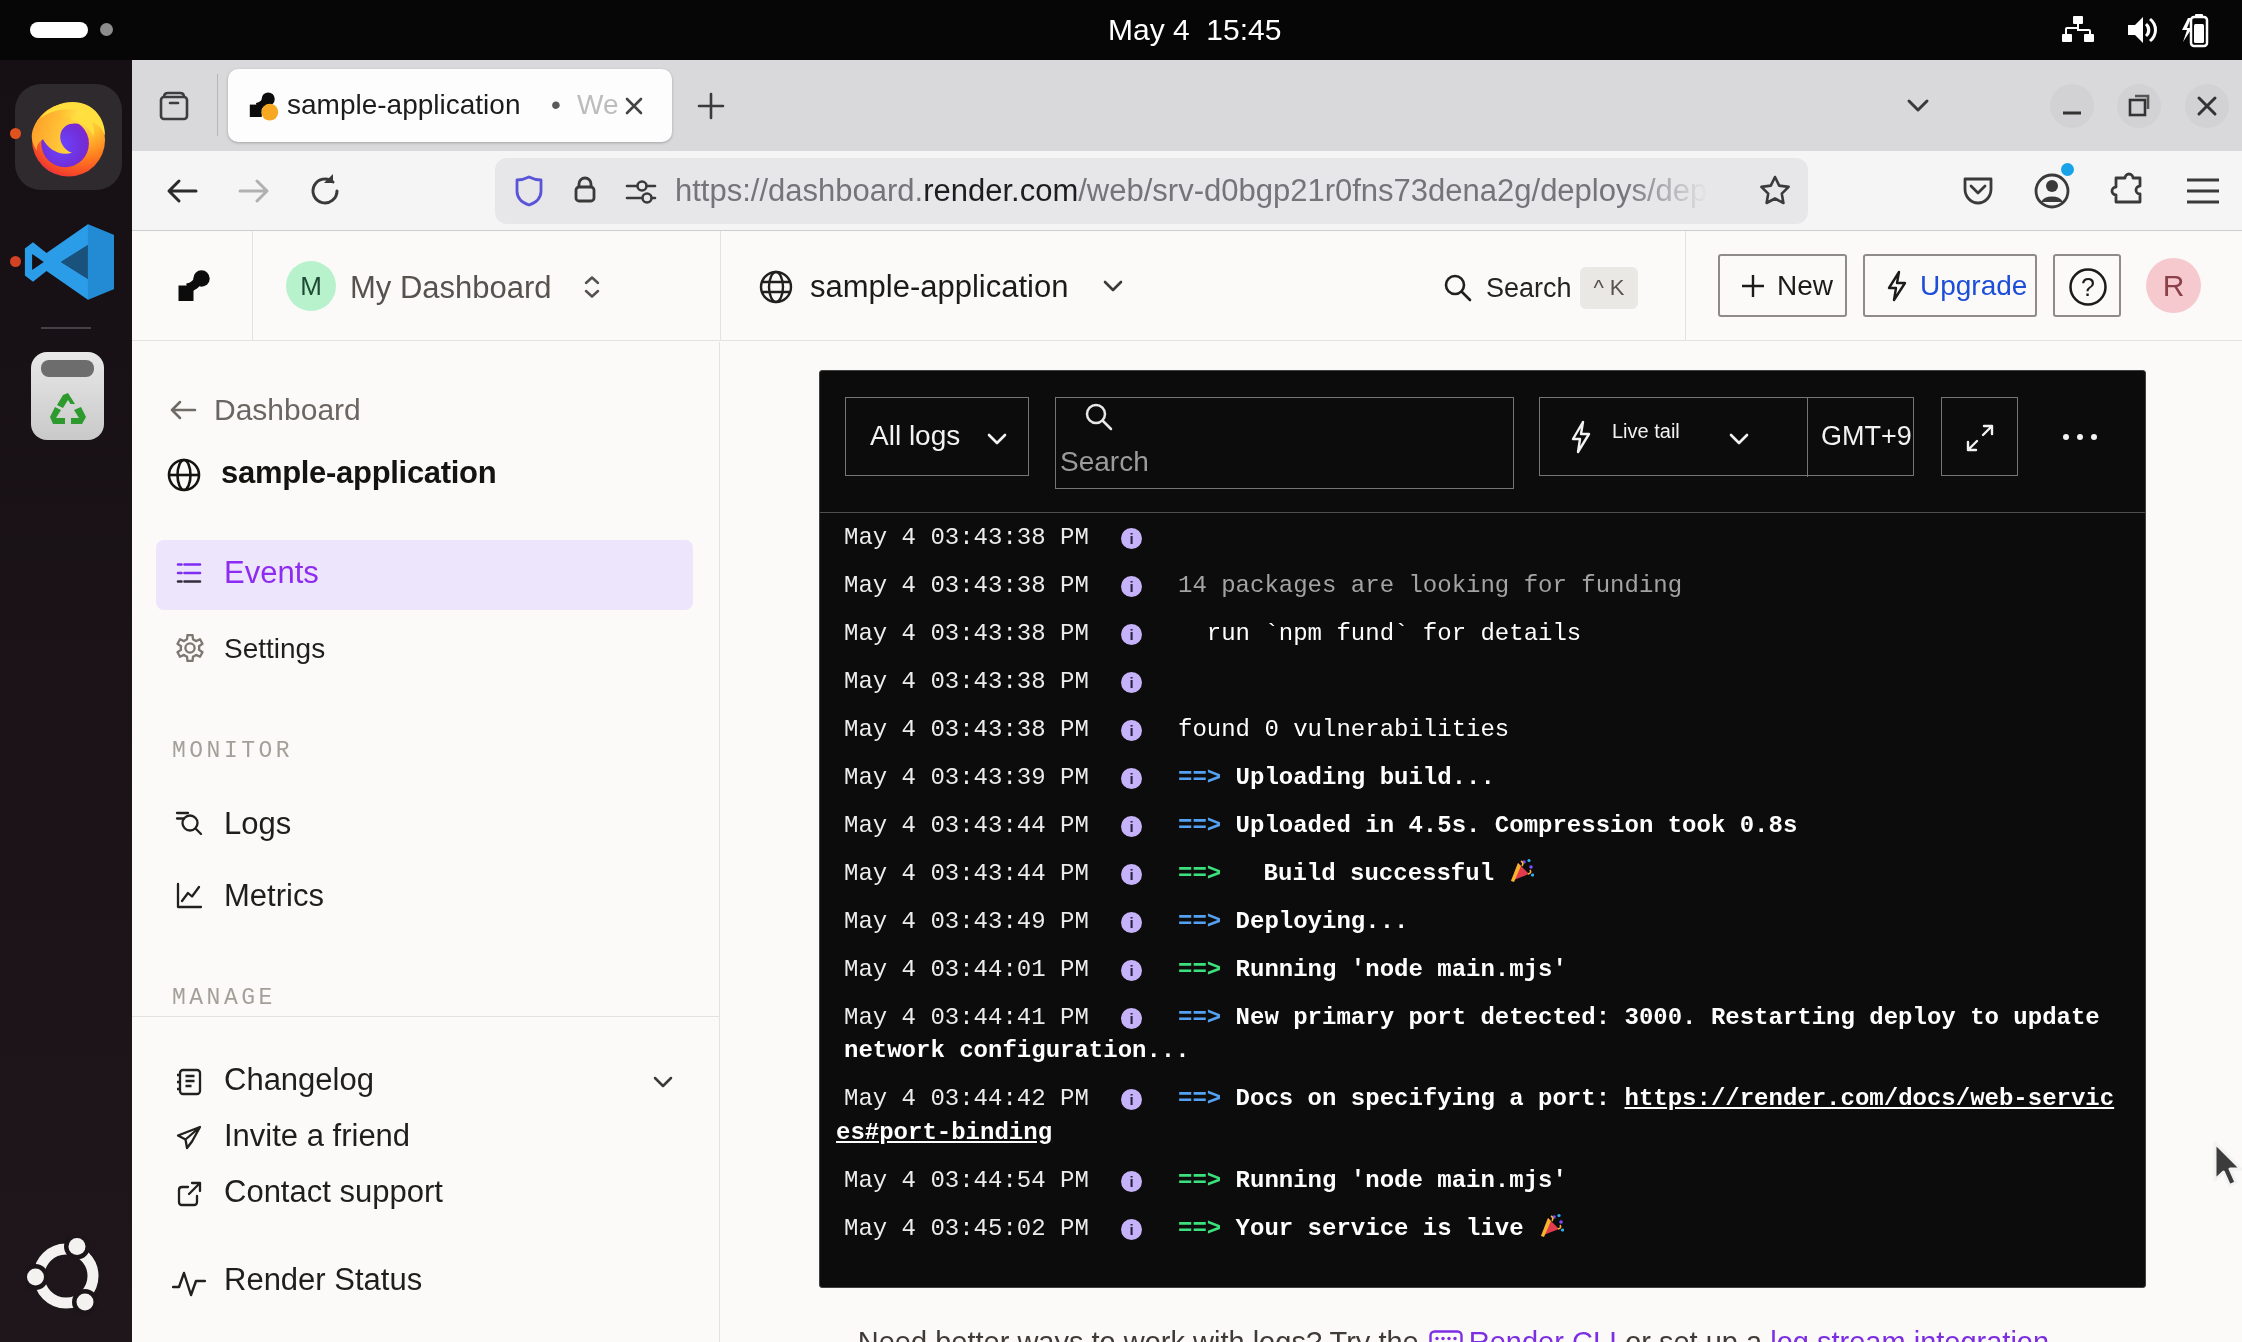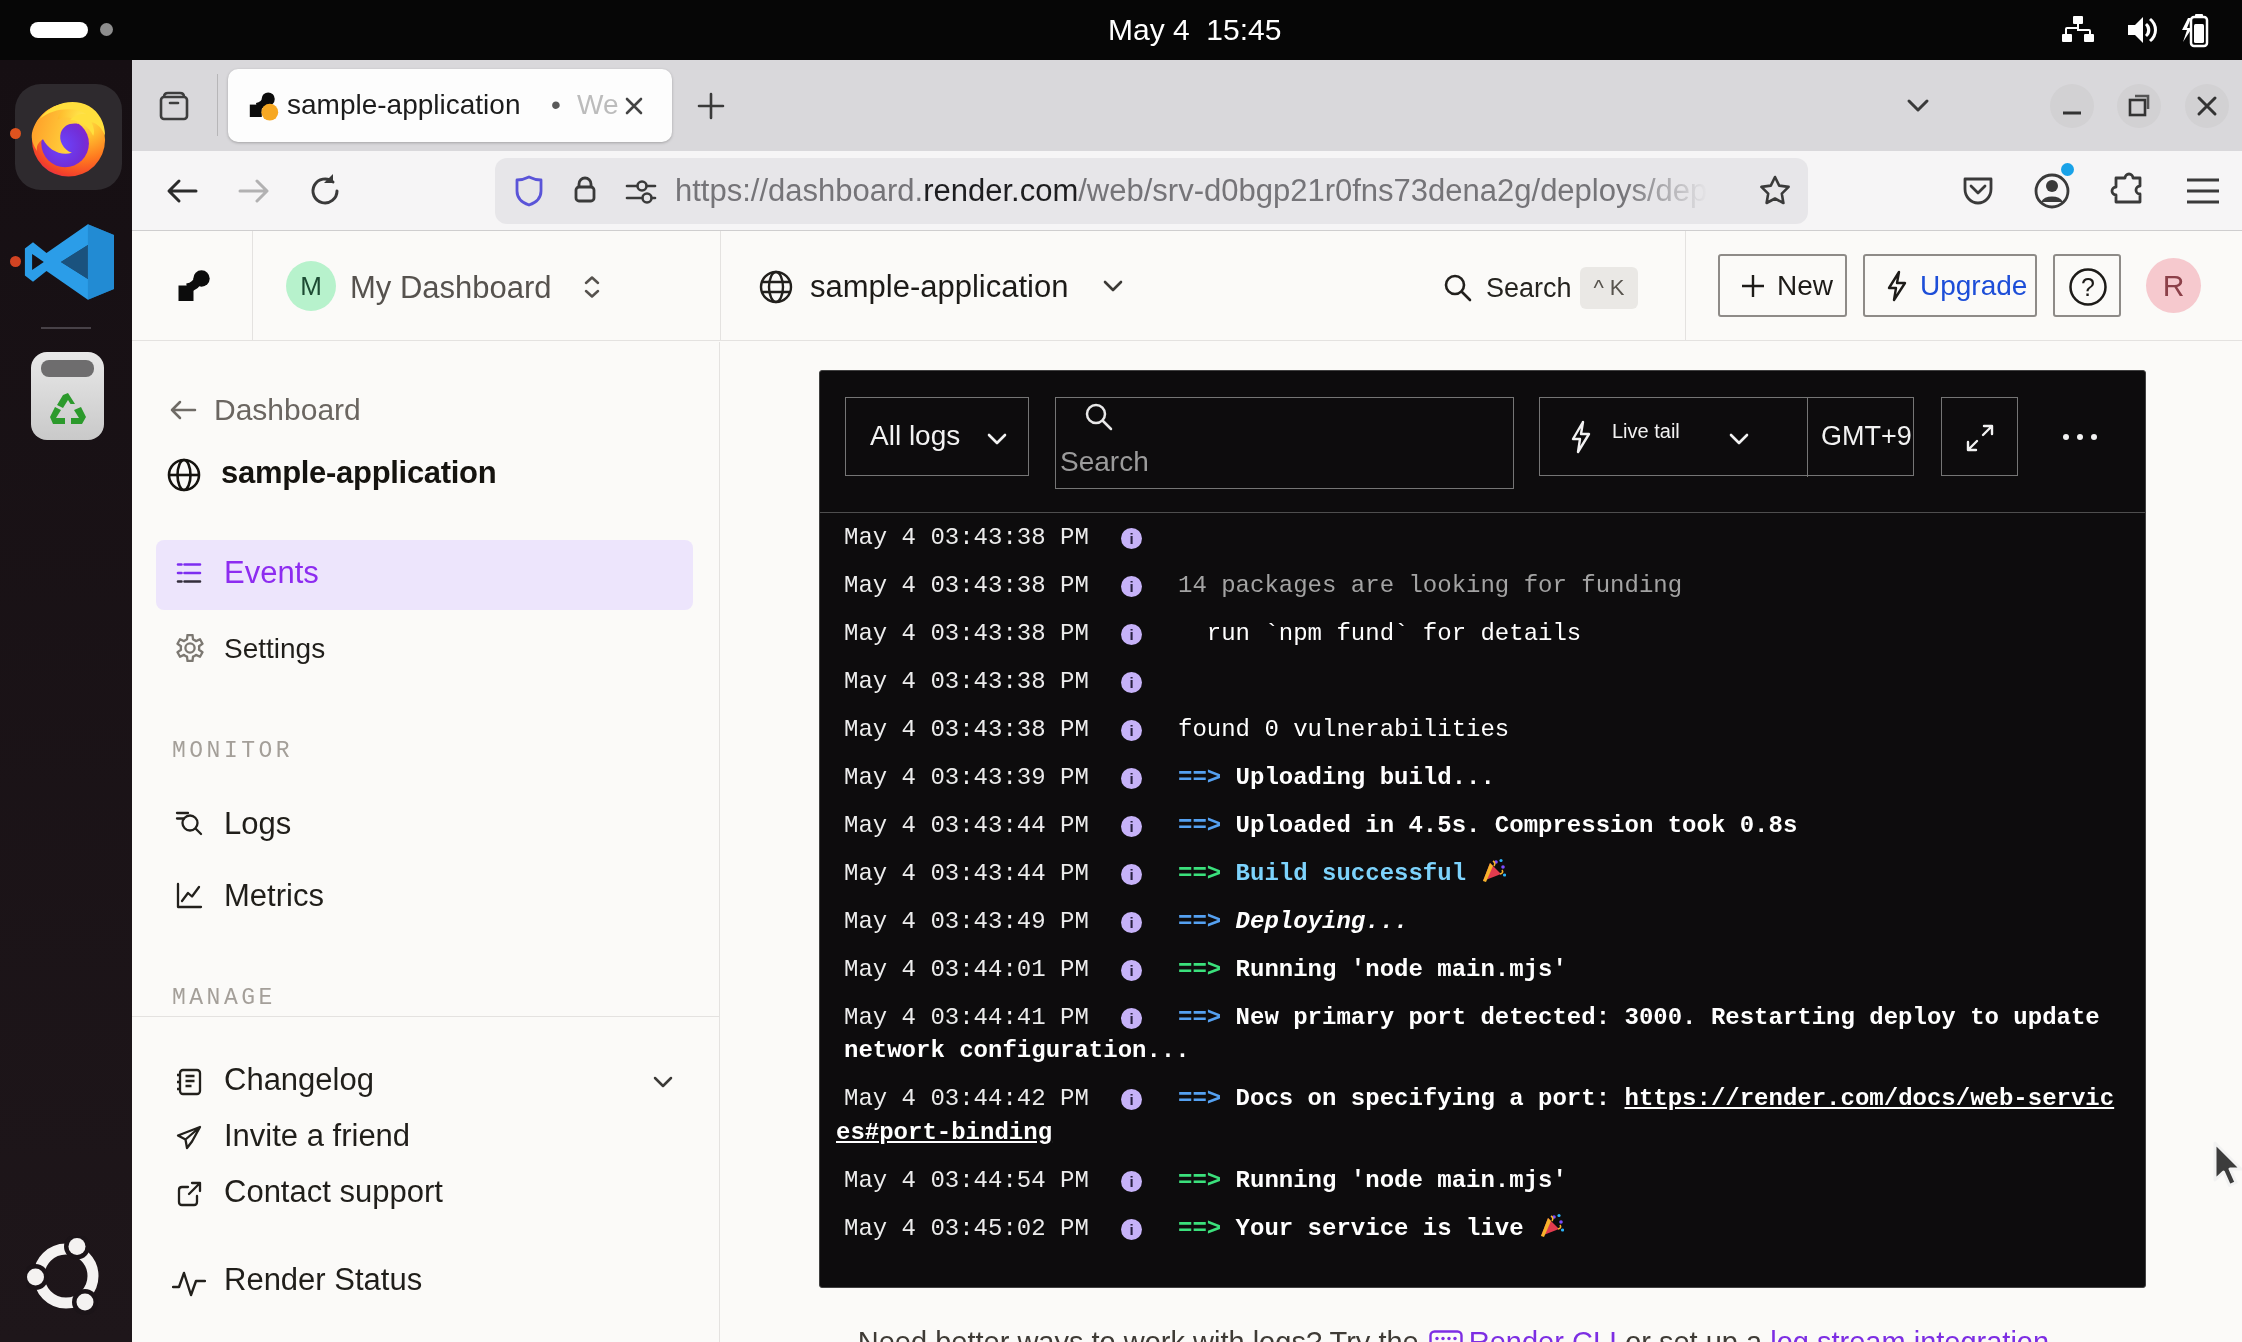--- a/index.html
+++ b/index.html
@@ -423,36 +423,36 @@
           <div style="position:absolute;left:301px;top:348.5px;width:21px;height:21px;border-radius:50%;background:#c6b2f8;color:#262040;font-size:15px;text-align:center;line-height:21px;font-weight:700;font-family:'Liberation Sans',sans-serif;">i</div>
           <div style="position:absolute;left:358px;top:342px;height:34px;line-height:34px;white-space:nowrap;"><span style="color:#ffffff;">found&nbsp;0&nbsp;vulnerabilities</span></div>
           <div style="position:absolute;left:24px;top:390px;height:34px;line-height:34px;color:#ececec;">May&nbsp;4&nbsp;03:43:39&nbsp;PM</div>
           <div style="position:absolute;left:301px;top:396.5px;width:21px;height:21px;border-radius:50%;background:#c6b2f8;color:#262040;font-size:15px;text-align:center;line-height:21px;font-weight:700;font-family:'Liberation Sans',sans-serif;">i</div>
           <div style="position:absolute;left:358px;top:390px;height:34px;line-height:34px;white-space:nowrap;"><span style="color:#55a1f1;font-weight:700;">==&gt;&nbsp;</span><span style="color:#ffffff;font-weight:700;">Uploading&nbsp;build...</span></div>
           <div style="position:absolute;left:24px;top:438px;height:34px;line-height:34px;color:#ececec;">May&nbsp;4&nbsp;03:43:44&nbsp;PM</div>
           <div style="position:absolute;left:301px;top:444.5px;width:21px;height:21px;border-radius:50%;background:#c6b2f8;color:#262040;font-size:15px;text-align:center;line-height:21px;font-weight:700;font-family:'Liberation Sans',sans-serif;">i</div>
           <div style="position:absolute;left:358px;top:438px;height:34px;line-height:34px;white-space:nowrap;"><span style="color:#55a1f1;font-weight:700;">==&gt;&nbsp;</span><span style="color:#ffffff;font-weight:700;">Uploaded&nbsp;in&nbsp;4.5s.&nbsp;Compression&nbsp;took&nbsp;0.8s</span></div>
           <div style="position:absolute;left:24px;top:486px;height:34px;line-height:34px;color:#ececec;">May&nbsp;4&nbsp;03:43:44&nbsp;PM</div>
           <div style="position:absolute;left:301px;top:492.5px;width:21px;height:21px;border-radius:50%;background:#c6b2f8;color:#262040;font-size:15px;text-align:center;line-height:21px;font-weight:700;font-family:'Liberation Sans',sans-serif;">i</div>
-          <div style="position:absolute;left:358px;top:486px;height:34px;line-height:34px;white-space:nowrap;"><span style="color:#3be17c;font-weight:700;">==&gt;&nbsp;</span><span style="color:#7dd3fc;font-weight:700;">Build&nbsp;successful&nbsp;</span><svg style="display:inline-block;vertical-align:-4px;" width="26" height="26" viewBox="0 0 26 26">
+          <div style="position:absolute;left:358px;top:486px;height:34px;line-height:34px;white-space:nowrap;"><span style="color:#3be17c;font-weight:700;">==&gt;&nbsp;</span><span style="color:#ffffff;font-weight:700;margin-left:28px;">Build&nbsp;successful&nbsp;</span><svg style="display:inline-block;vertical-align:-4px;" width="26" height="26" viewBox="0 0 26 26">
               <path d="M3 23 L10 5 L21 16 Z" fill="#e23b4e"></path>
               <path d="M3 23 L10 5 L13 8 L6 24 Z" fill="#f7b32b"></path>
               <g fill="#7c4dff">
                 <circle cx="16" cy="4" r="1.8"></circle>
                 <circle cx="23" cy="9" r="1.8"></circle>
               </g>
               <g fill="#2bb3f7">
                 <circle cx="21" cy="2.5" r="1.6"></circle>
                 <circle cx="24.5" cy="17" r="1.6"></circle>
               </g>
               <path d="M13 3 q3 2 1 5 M22 12 q2 3-2 4" stroke="#f7b32b" stroke-width="1.6" fill="none"></path>
             </svg></div>
           <div style="position:absolute;left:24px;top:534px;height:34px;line-height:34px;color:#ececec;">May&nbsp;4&nbsp;03:43:49&nbsp;PM</div>
           <div style="position:absolute;left:301px;top:540.5px;width:21px;height:21px;border-radius:50%;background:#c6b2f8;color:#262040;font-size:15px;text-align:center;line-height:21px;font-weight:700;font-family:'Liberation Sans',sans-serif;">i</div>
-          <div style="position:absolute;left:358px;top:534px;height:34px;line-height:34px;white-space:nowrap;"><span style="color:#55a1f1;font-weight:700;">==&gt;&nbsp;</span><span style="color:#ffffff;font-weight:700;font-style:italic;">Deploying...</span></div>
+          <div style="position:absolute;left:358px;top:534px;height:34px;line-height:34px;white-space:nowrap;"><span style="color:#55a1f1;font-weight:700;">==&gt;&nbsp;</span><span style="color:#ffffff;font-weight:700;">Deploying...</span></div>
           <div style="position:absolute;left:24px;top:582px;height:34px;line-height:34px;color:#ececec;">May&nbsp;4&nbsp;03:44:01&nbsp;PM</div>
           <div style="position:absolute;left:301px;top:588.5px;width:21px;height:21px;border-radius:50%;background:#c6b2f8;color:#262040;font-size:15px;text-align:center;line-height:21px;font-weight:700;font-family:'Liberation Sans',sans-serif;">i</div>
           <div style="position:absolute;left:358px;top:582px;height:34px;line-height:34px;white-space:nowrap;"><span style="color:#3be17c;font-weight:700;">==&gt;&nbsp;</span><span style="color:#ffffff;font-weight:700;">Running&nbsp;'node&nbsp;main.mjs'</span></div>
           <div style="position:absolute;left:24px;top:630px;height:34px;line-height:34px;color:#ececec;">May&nbsp;4&nbsp;03:44:41&nbsp;PM</div>
           <div style="position:absolute;left:301px;top:636.5px;width:21px;height:21px;border-radius:50%;background:#c6b2f8;color:#262040;font-size:15px;text-align:center;line-height:21px;font-weight:700;font-family:'Liberation Sans',sans-serif;">i</div>
           <div style="position:absolute;left:358px;top:630px;height:34px;line-height:34px;white-space:nowrap;"><span style="color:#55a1f1;font-weight:700;">==&gt;&nbsp;</span><span style="color:#ffffff;font-weight:700;">New&nbsp;primary&nbsp;port&nbsp;detected:&nbsp;3000.&nbsp;Restarting&nbsp;deploy&nbsp;to&nbsp;update</span></div>
           <div style="position:absolute;left:24px;top:663px;height:34px;line-height:34px;white-space:nowrap;"><span style="color:#ffffff;font-weight:700;">network&nbsp;configuration...</span></div>
           <div style="position:absolute;left:24px;top:711px;height:34px;line-height:34px;color:#ececec;">May&nbsp;4&nbsp;03:44:42&nbsp;PM</div>
           <div style="position:absolute;left:301px;top:717.5px;width:21px;height:21px;border-radius:50%;background:#c6b2f8;color:#262040;font-size:15px;text-align:center;line-height:21px;font-weight:700;font-family:'Liberation Sans',sans-serif;">i</div>
           <div style="position:absolute;left:358px;top:711px;height:34px;line-height:34px;white-space:nowrap;"><span style="color:#55a1f1;font-weight:700;">==&gt;&nbsp;</span><span style="color:#ffffff;font-weight:700;">Docs&nbsp;on&nbsp;specifying&nbsp;a&nbsp;port:&nbsp;</span><span style="color:#ffffff;font-weight:700;text-decoration:underline;">https://render.com/docs/web-servic</span></div>

